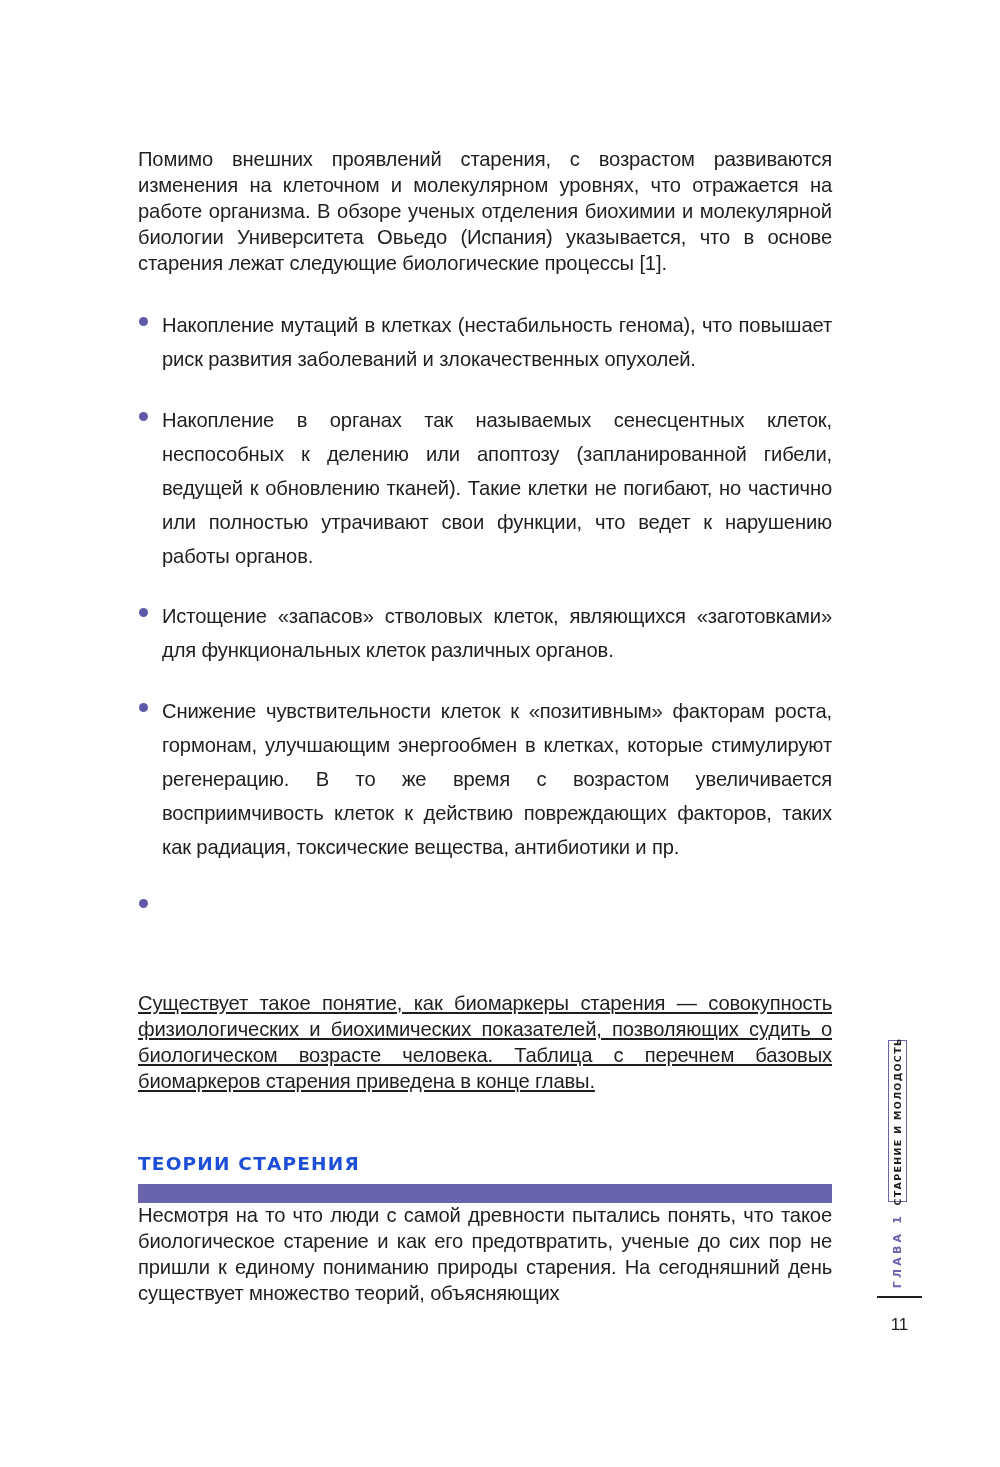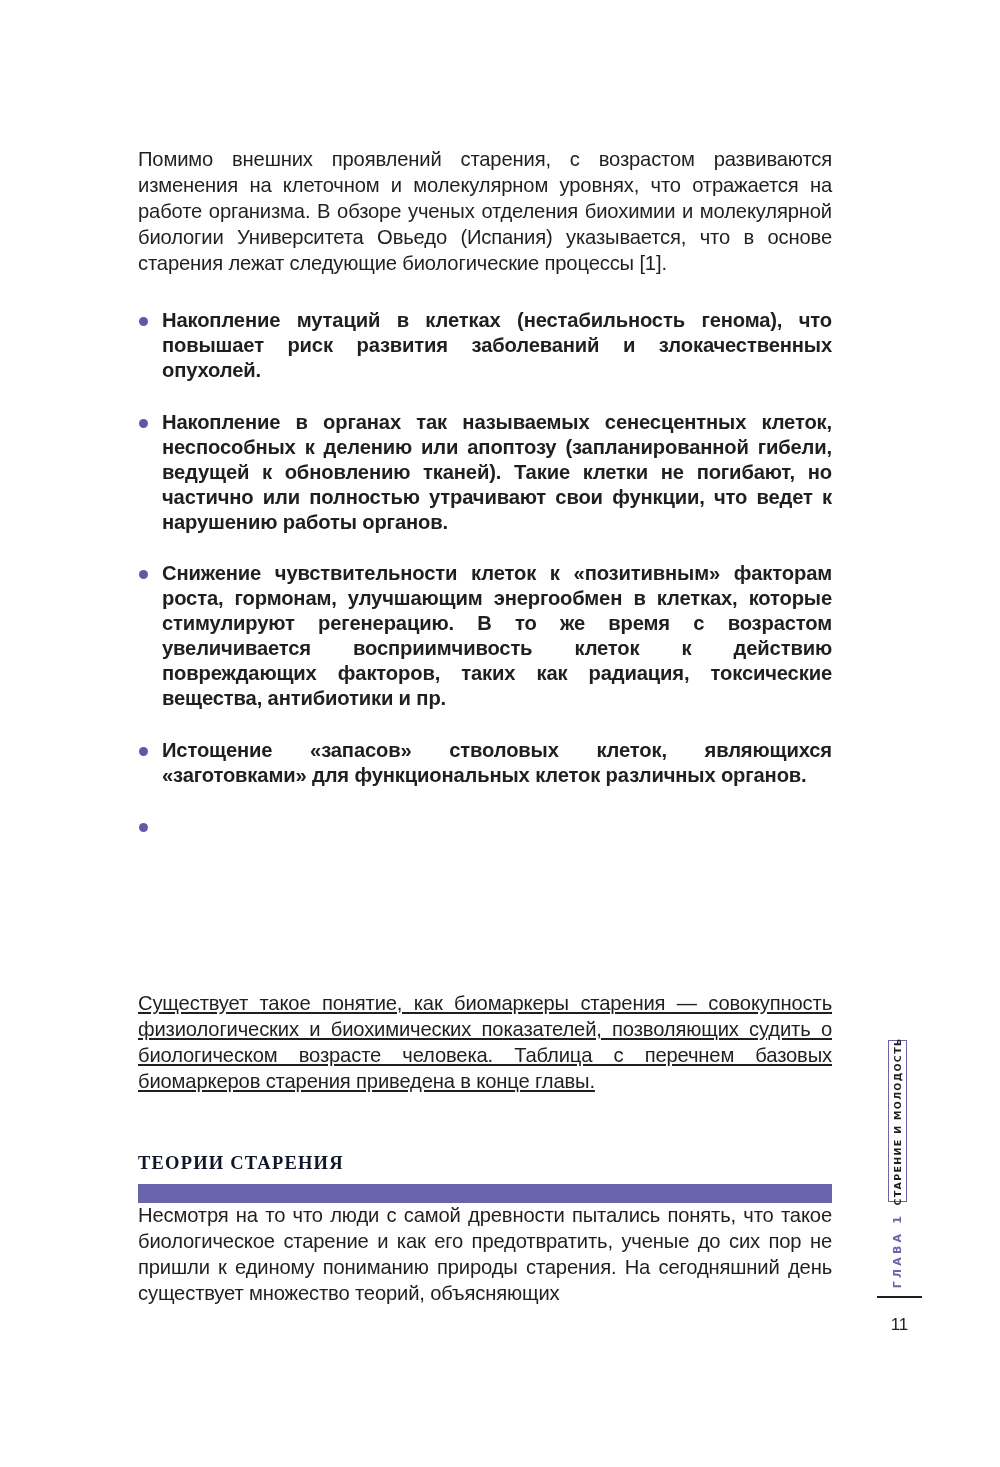--- a/index.html
+++ b/index.html
@@ -14,24 +14,23 @@
     font-size: 20.2px; line-height: 26px;
     text-align: justify; letter-spacing: -0.15px;
   }
   .para { margin: 0; }
   .bullets {
     position: absolute; left: 138px; width: 694px;
     margin: 0; padding: 0; list-style: none;
   }
   .bullet-item {
     position: relative; padding-left: 24px;
-    font-size: 20.2px; line-height: 25px;
+    font-size: 20.2px; line-height: 34px;
     text-align: justify; letter-spacing: -0.15px;
     margin-bottom: 26.6px;
-    font-weight: bold;
   }
   .bullet-dot {
     position: absolute; left: 1px; top: 9px;
     width: 9px; height: 9px; border-radius: 50%;
   }
   .section-title {
     position: absolute; left: 138px; top: 1153px;
     font-family: "DejaVu Sans", sans-serif; font-weight: bold;
     font-size: 18.5px; letter-spacing: 1.2px;
   }
@@ -81,36 +80,36 @@
   <li class="bullet-item">
     <span class="bullet-dot" style="background: rgb(95, 90, 168);"></span>
     <span>Накопление мутаций в клетках (нестабильность генома), что повышает риск развития заболеваний и злокачественных опухолей.</span>
   </li>
   <li class="bullet-item">
     <span class="bullet-dot" style="background: rgb(95, 90, 168);"></span>
     <span>Накопление в органах так называемых сенесцентных клеток, неспособных к делению или апоптозу (запланированной гибели, ведущей к обновлению тканей). Такие клетки не погибают, но частично или полностью утрачивают свои функции, что ведет к нарушению работы органов.</span>
   </li>
   <li class="bullet-item">
     <span class="bullet-dot" style="background: rgb(95, 90, 168);"></span>
-    <span>Снижение чувствительности клеток к «позитивным» факторам роста, гормонам, улучшающим энергообмен в клетках, которые стимулируют регенерацию. В то же время с возрастом увеличивается восприимчивость клеток к действию повреждающих факторов, таких как радиация, токсические вещества, антибиотики и пр.</span>
+    <span>Истощение «запасов» стволовых клеток, являющихся «заготовками» для функциональных клеток различных органов.</span>
   </li>
   <li class="bullet-item">
     <span class="bullet-dot" style="background: rgb(95, 90, 168);"></span>
-    <span>Истощение «запасов» стволовых клеток, являющихся «заготовками» для функциональных клеток различных органов.</span>
+    <span>Снижение чувствительности клеток к «позитивным» факторам роста, гормонам, улучшающим энергообмен в клетках, которые стимулируют регенерацию. В то же время с возрастом увеличивается восприимчивость клеток к действию повреждающих факторов, таких как радиация, токсические вещества, антибиотики и пр.</span>
   </li>
   <li class="bullet-item">
     <span class="bullet-dot" style="background: rgb(95, 90, 168);"></span>
   </li>
 </ul>
 
 <div class="text-block" style="top:990px;text-decoration:underline;">
   <p class="para">Существует такое понятие, как биомаркеры старения — совокупность физиологических и биохимических показателей, позволяющих судить о биологическом возрасте человека. Таблица с перечнем базовых биомаркеров старения приведена в конце главы.</p>
 </div>
 
-<div class="section-title" style="color: #0f172a; font-family: Liberation Serif, serif;">ТЕОРИИ СТАРЕНИЯ</div>
+<div class="section-title" style="color: #1d4ed8;">ТЕОРИИ СТАРЕНИЯ</div>
 <div class="section-bar" style="background: rgb(106, 100, 173);"></div>
 
 <div class="text-block" style="top:1202px;">
   <p class="para">Несмотря на то что люди с самой древности пытались понять, что такое биологическое старение и как его предотвратить, ученые до сих пор не пришли к единому пониманию природы старения. На сегодняшний день существует множество теорий, объясняющих</p>
 </div>
 
 <div class="side-box" style="border-color: rgb(106, 100, 173);">
   <span class="side-box-text">СТАРЕНИЕ И МОЛОДОСТЬ</span>
 </div>
 <div class="chapter-label">

